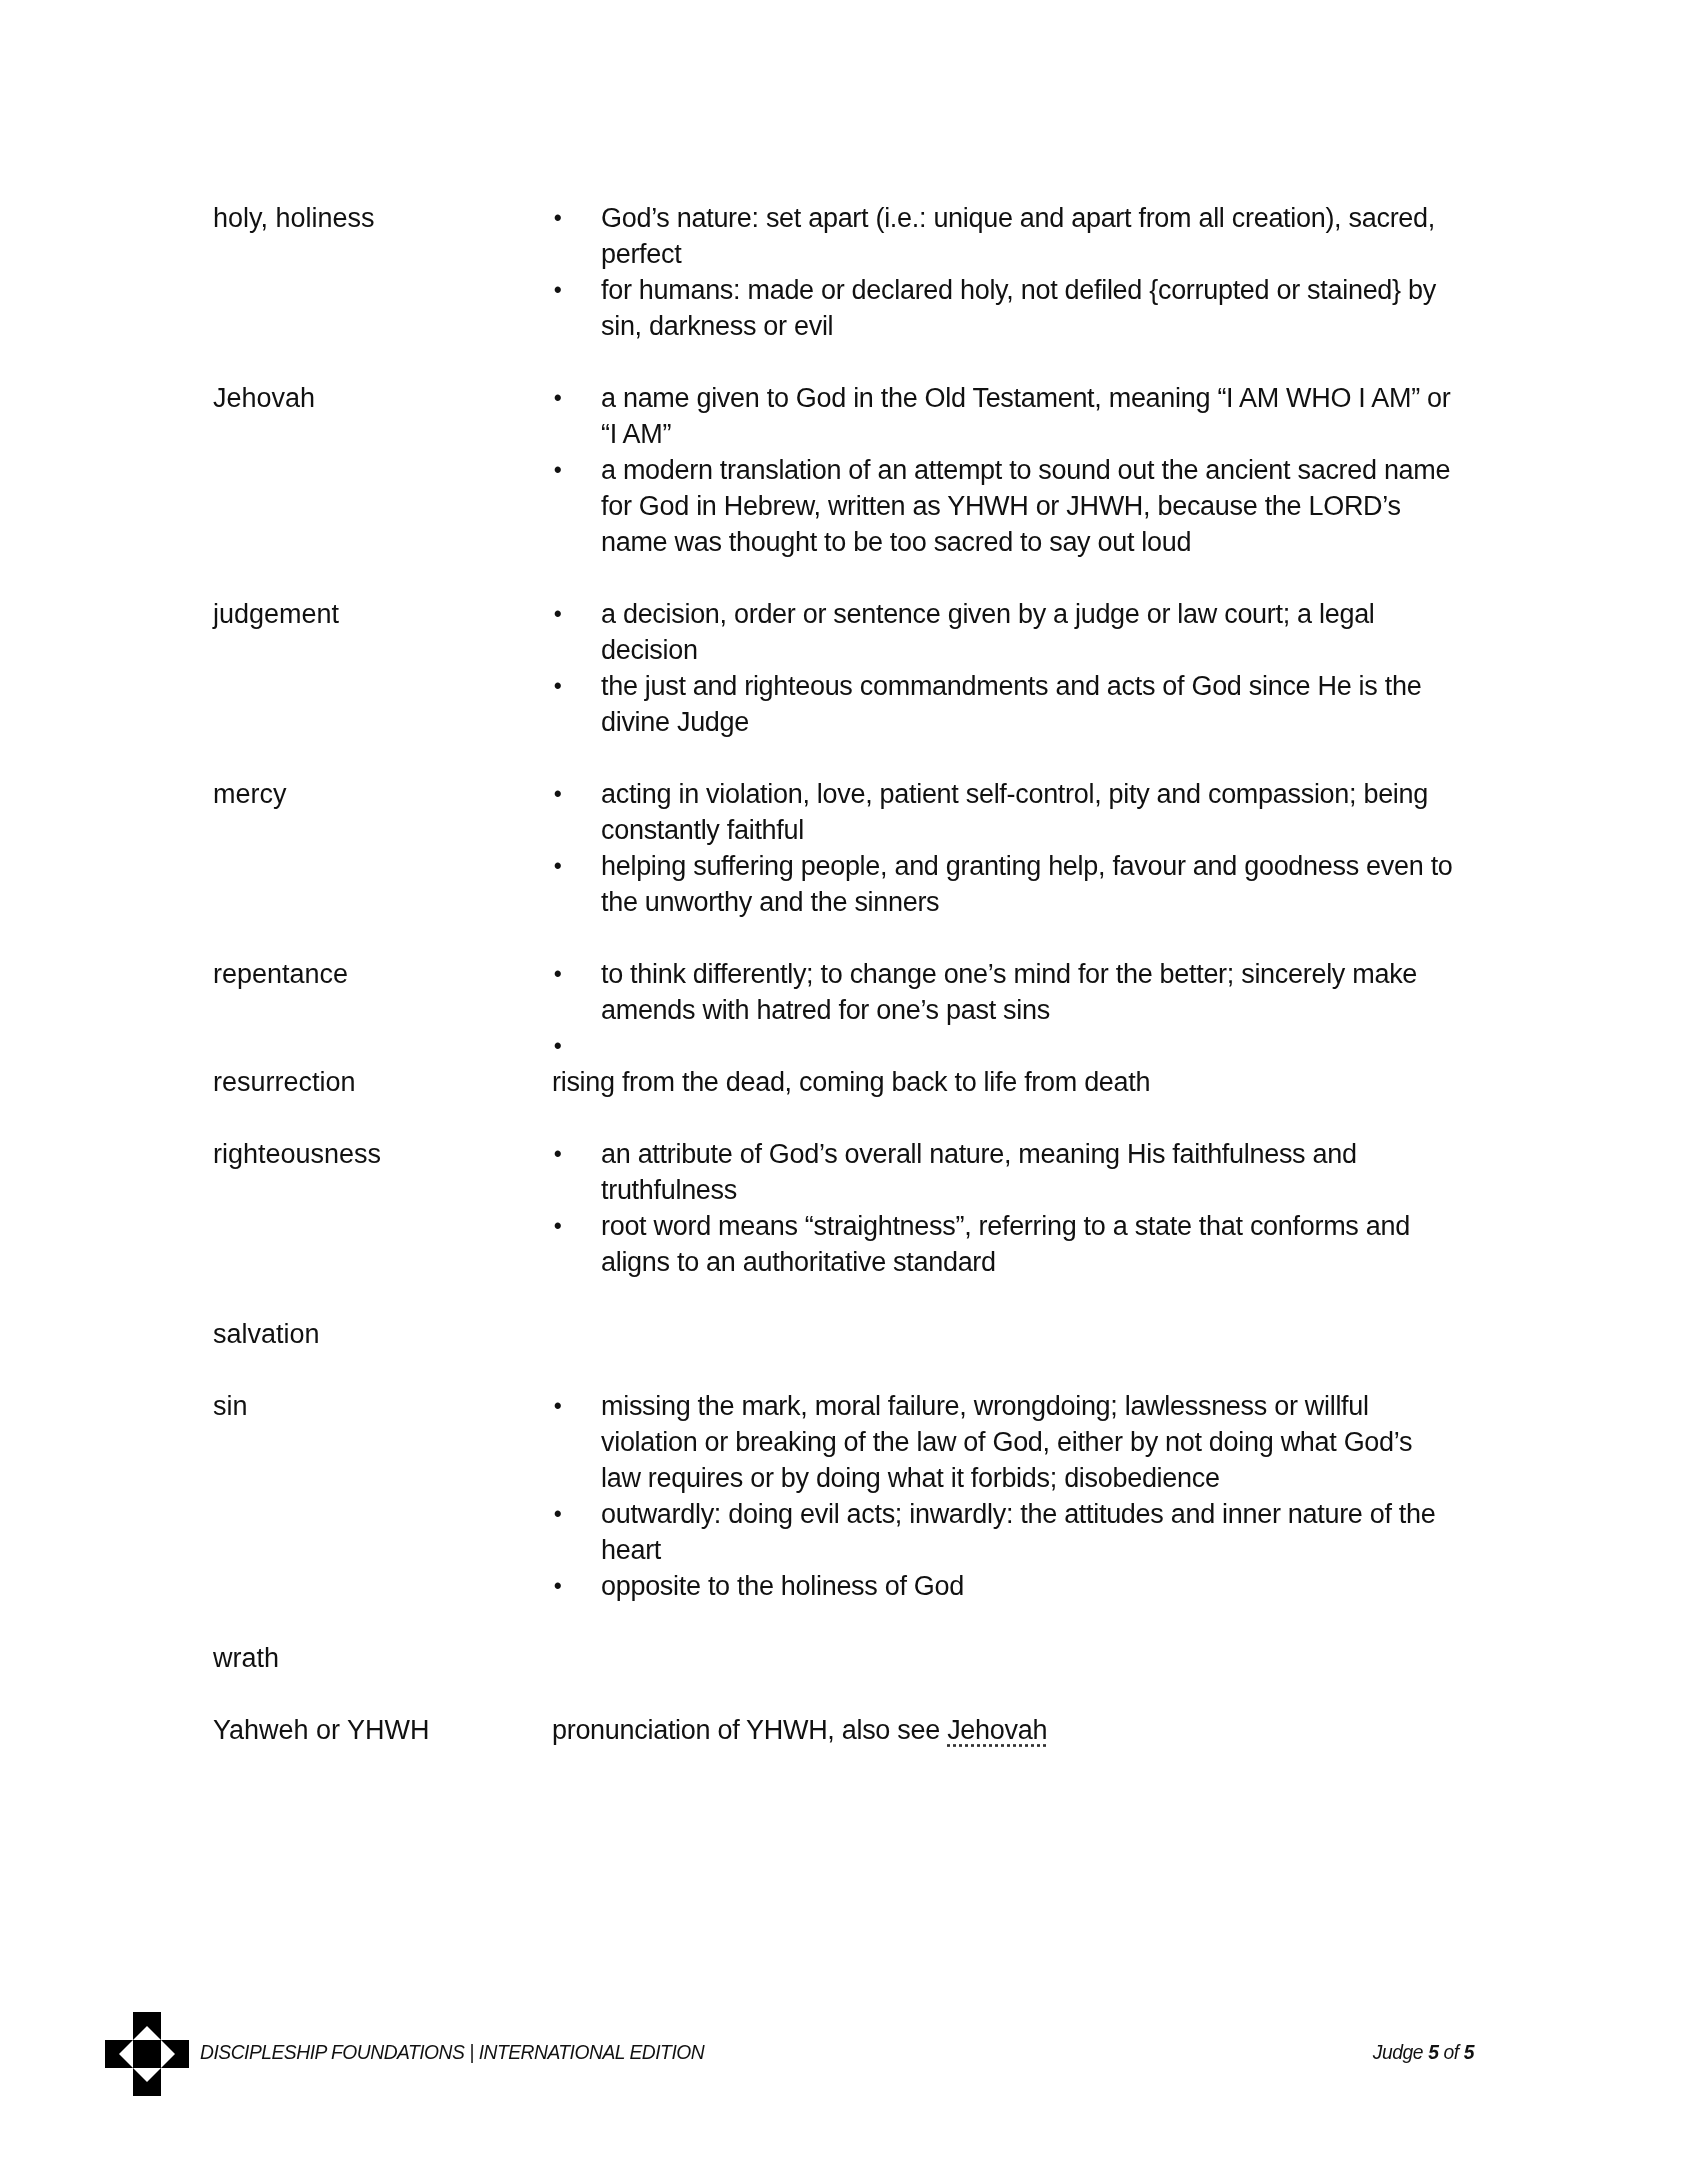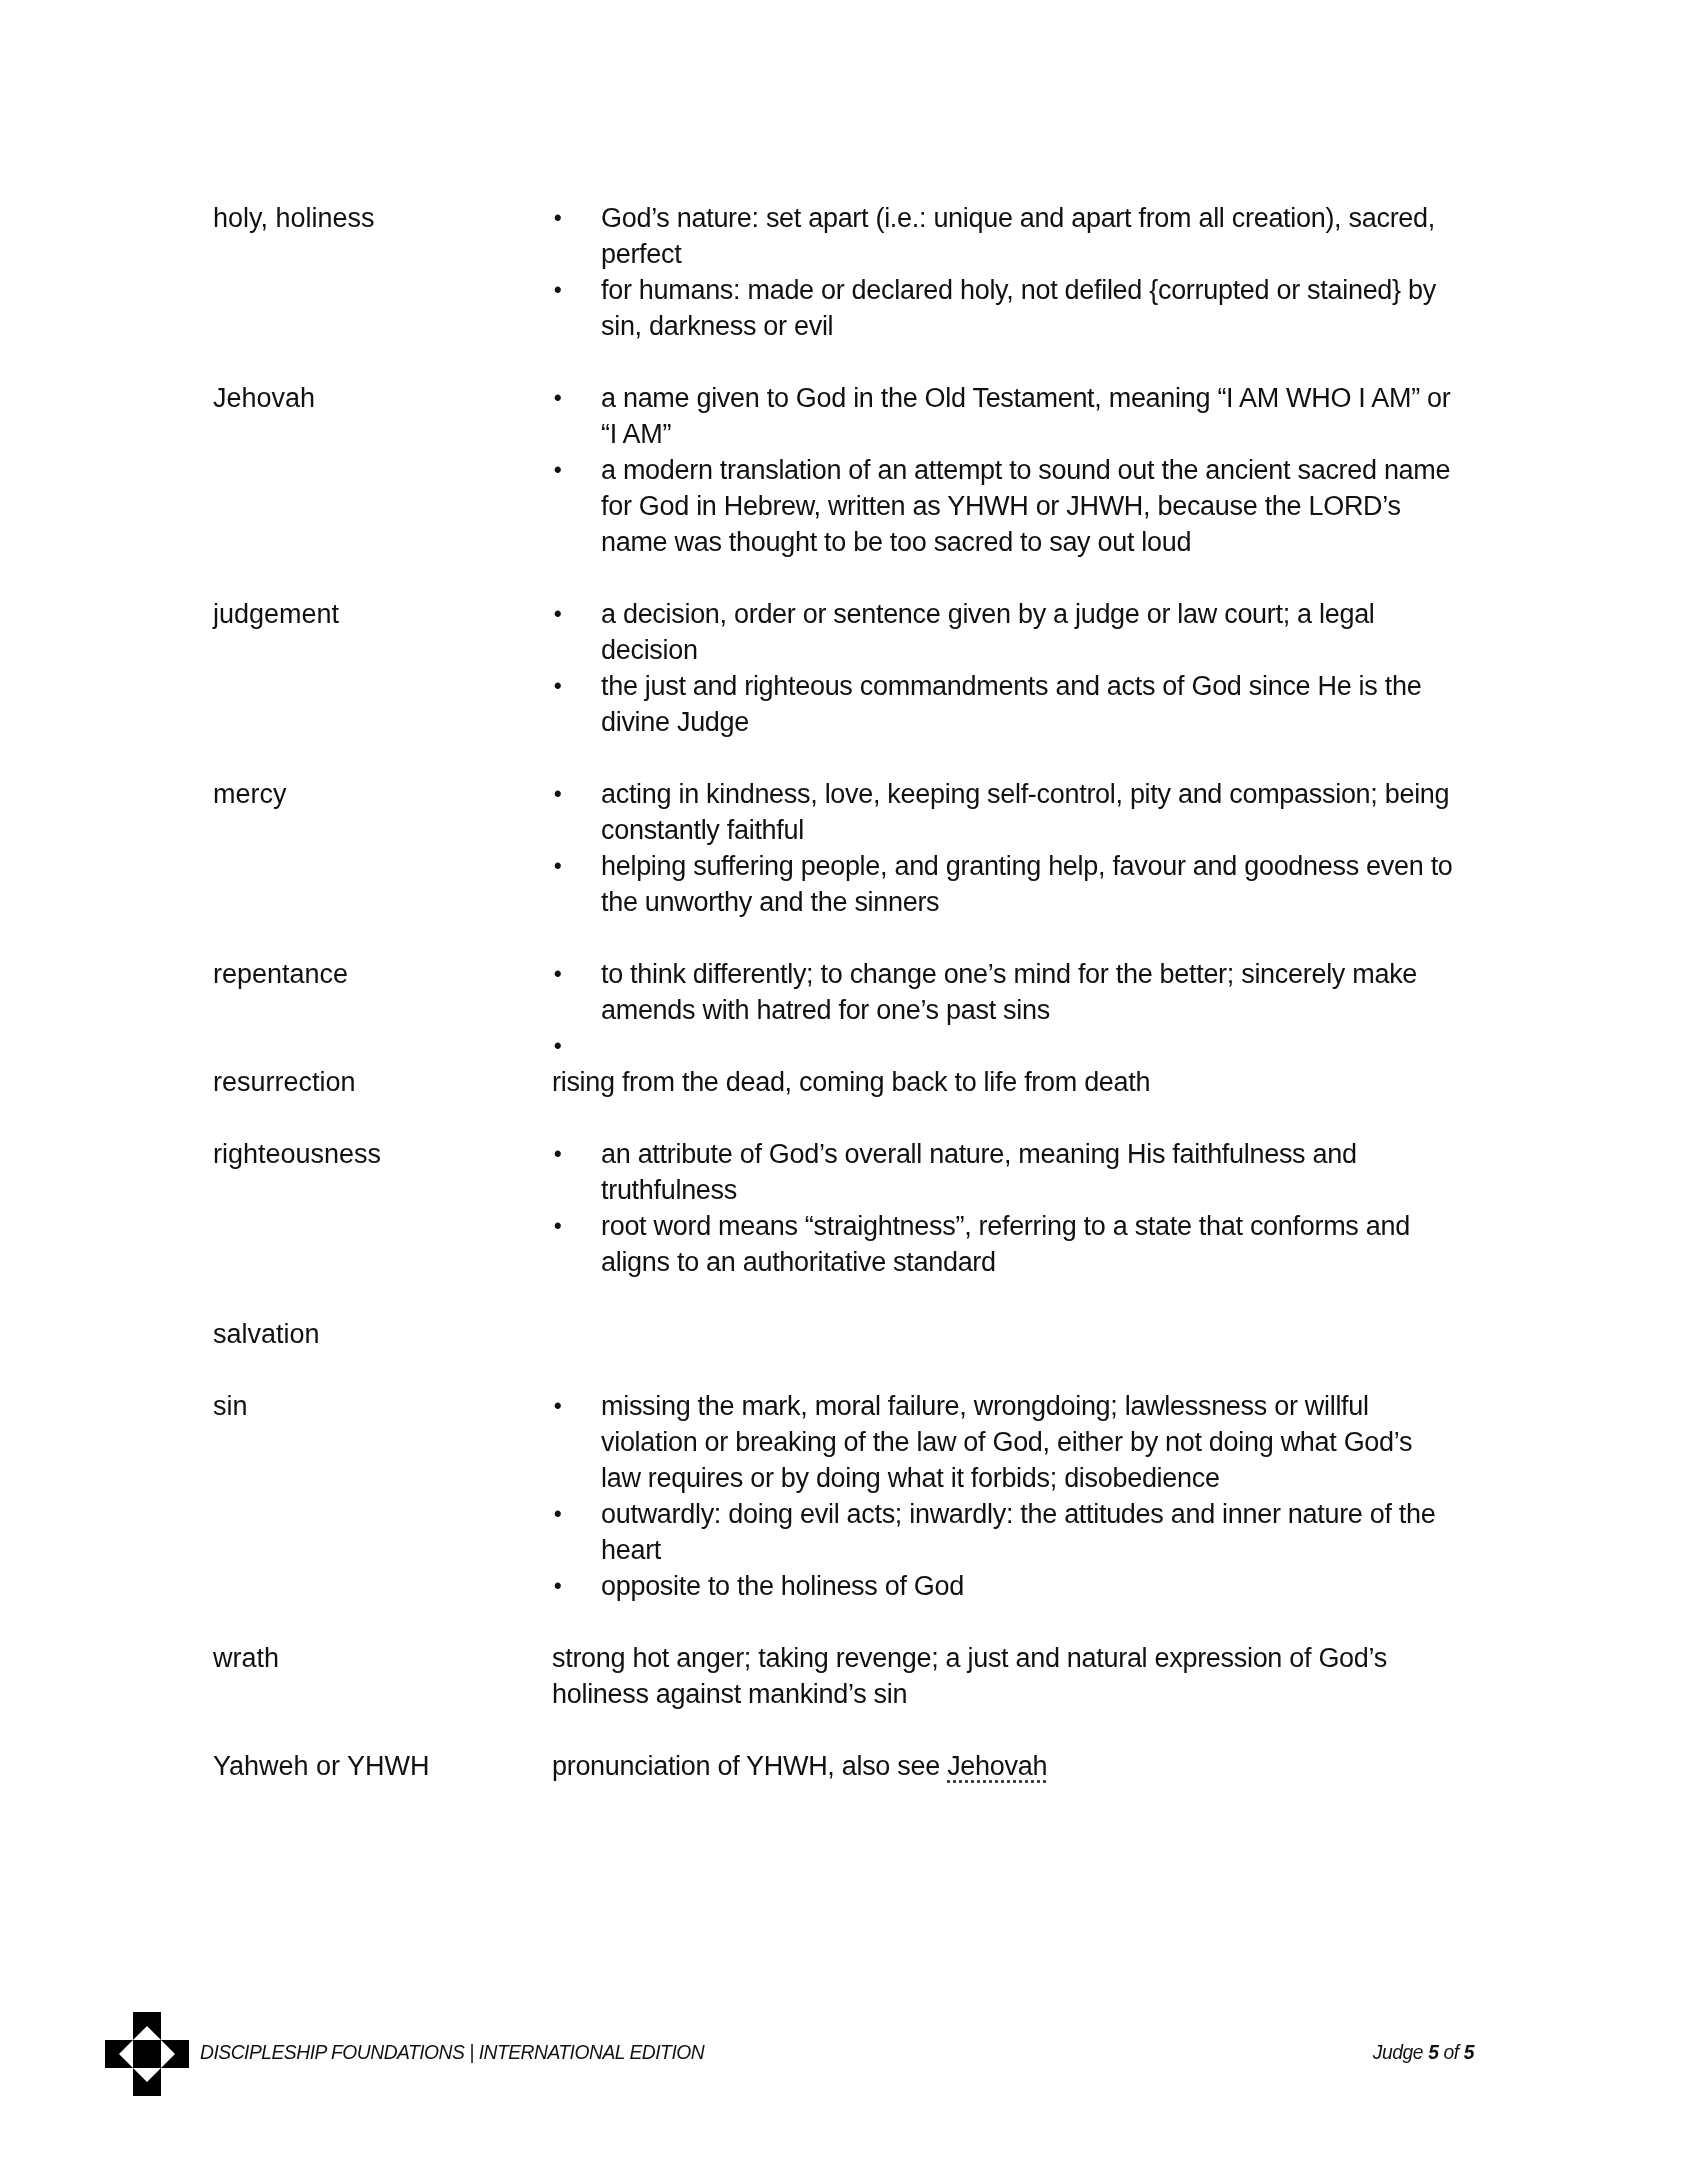--- a/index.html
+++ b/index.html
@@ -80,21 +80,21 @@
         <li><span class="bullet">•</span><span>a decision, order or sentence given by a judge or law court; a legal decision</span></li>
         <li><span class="bullet">•</span><span>the just and righteous commandments and acts of God since He is the divine Judge</span></li>
       </ul>
     </div>
   </div>
 
   <div class="entry">
     <div class="term">mercy</div>
     <div class="def">
       <ul>
-        <li><span class="bullet">•</span><span>acting in kindness, love, keeping self-control, pity and compassion; being constantly faithful</span></li>
+        <li><span class="bullet">•</span><span>acting in violation, love, patient self-control, pity and compassion; being constantly faithful</span></li>
         <li><span class="bullet">•</span><span>helping suffering people, and granting help, favour and goodness even to the unworthy and the sinners</span></li>
       </ul>
     </div>
   </div>
 
   <div class="entry">
     <div class="term">repentance</div>
     <div class="def">
       <ul>
         <li><span class="bullet">•</span><span>to think differently; to change one’s mind for the better; sincerely make amends with hatred for one’s past sins</span></li>
@@ -129,21 +129,20 @@
         <li><span class="bullet">•</span><span>missing the mark, moral failure, wrongdoing; lawlessness or willful violation or breaking of the law of God, either by not doing what God’s law requires or by doing what it forbids; disobedience</span></li>
         <li><span class="bullet">•</span><span>outwardly: doing evil acts; inwardly: the attitudes and inner nature of the heart</span></li>
         <li><span class="bullet">•</span><span>opposite to the holiness of God</span></li>
       </ul>
     </div>
   </div>
 
 
   <div class="entry">
     <div class="term">wrath</div>
-    <div class="def">strong hot anger; taking revenge; a just and natural expression of God’s holiness against mankind’s sin</div>
   </div>
 
   <div class="entry">
     <div class="term">Yahweh or YHWH</div>
     <div class="def"><span>pronunciation of YHWH, also see </span><span class="link-underline">Jehovah</span></div>
   </div>
 </div>
 
 <div class="footer">
   <svg class="logo" viewBox="0 0 96 96" width="84" height="84">

